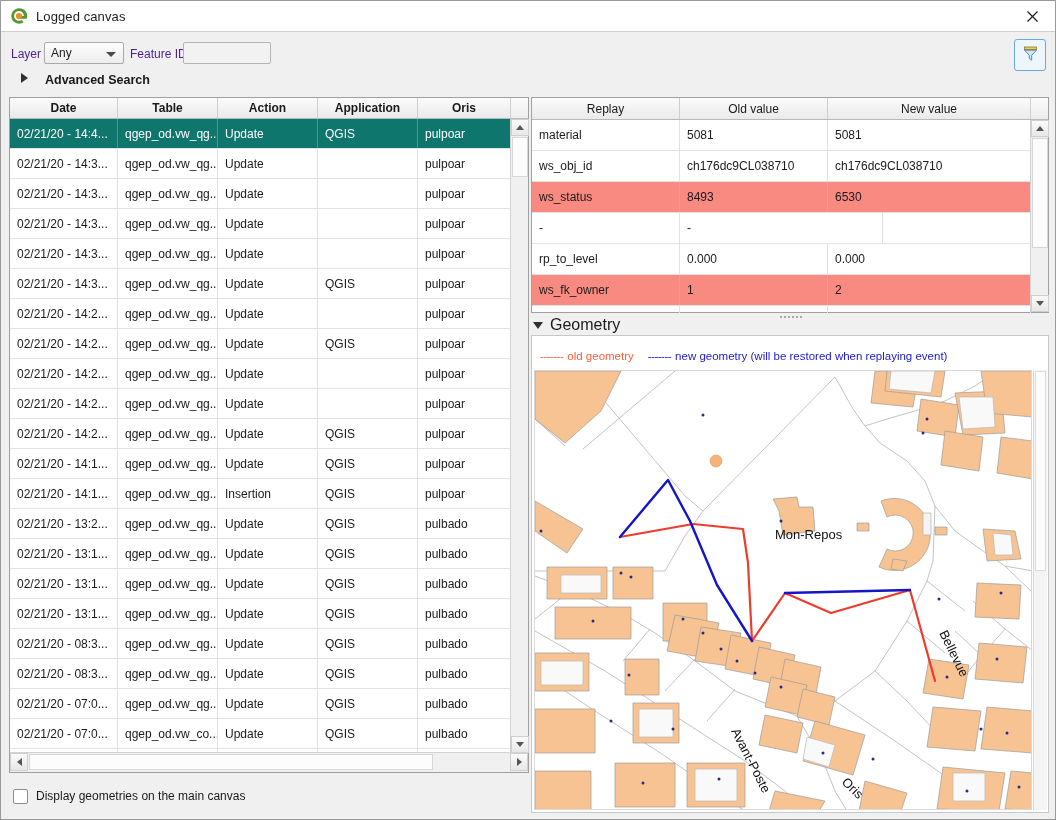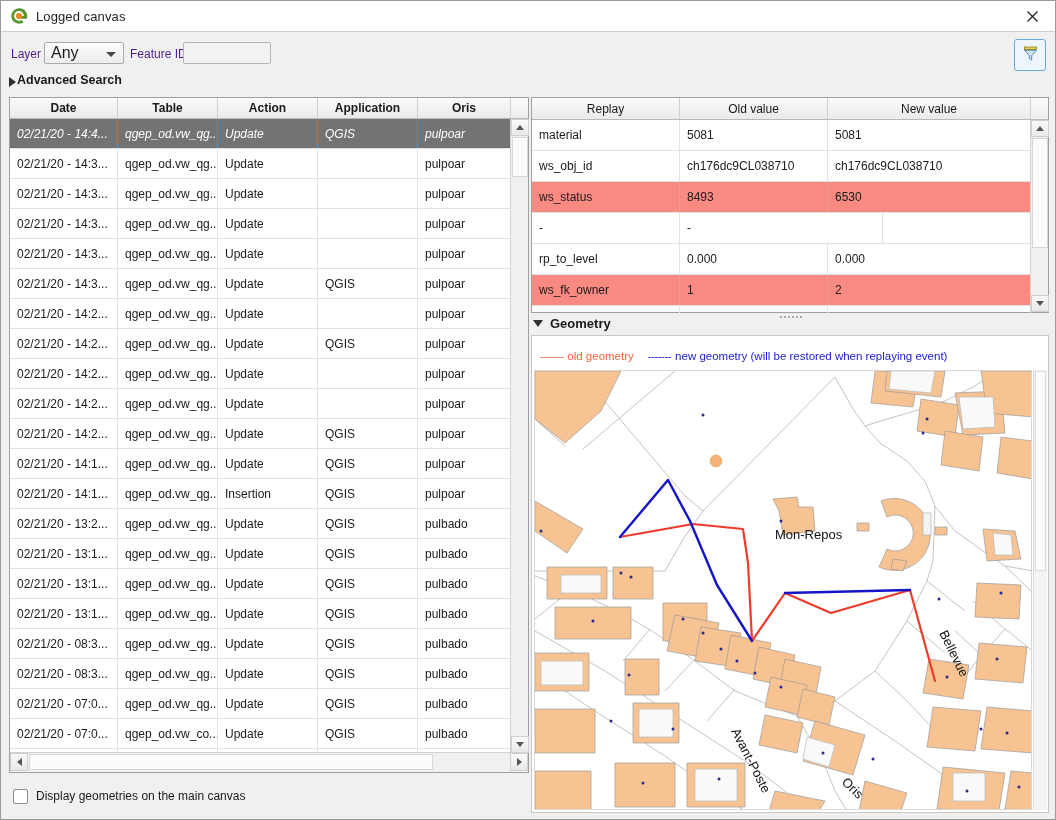--- a/index.html
+++ b/index.html
@@ -41,21 +41,21 @@
   }
   #close-btn svg { display:block; }
   .lbl { font-size: 12px; color: #4c1d95; }
   #layer-label { position:absolute; left: 10px; top: 46px; }
   #layer-combo {
     position: absolute; left: 43px; top: 41px; width: 80px; height: 22px;
     background: linear-gradient(#fdfdfd,#ededed);
     border: 1px solid #a9a9a9; border-radius: 2px;
     display:flex; align-items:center;
   }
-  #layer-combo .combo-text { padding-left: 6px; font-size: 16px; }
+  #layer-combo .combo-text { padding-left: 6px; font-size: 12px; }
   #layer-combo .combo-arrow {
     position:absolute; right: 7px; top: 9px;
     width: 0; height: 0;
     border-left: 5px solid transparent;
     border-right: 5px solid transparent;
     border-top: 5px solid #4a4a4a;
   }
   #featureid-label { position:absolute; left: 129px; top: 46px; }
   #featureid-input {
     position: absolute; left: 182px; top: 41px; width: 88px; height: 22px;
@@ -66,22 +66,22 @@
   }
   #filter-button {
     position: absolute; left: 1013px; top: 38px; width: 32px; height: 32px;
     border: 1px solid #6aa9e0; border-radius: 3px;
     background: #eef6fd;
     display:flex; align-items:center; justify-content:center;
   }
 
   
   #advanced-search {
-    position: absolute; left: 8px; top: 72px;
-    display: flex; align-items: flex-end; gap: 1px;
+    position: absolute; left: 20px; top: 72px;
+    display: flex; align-items: flex-start; gap: 17px;
   }
   #advanced-search .tri {
     width: 0; height: 0;
     border-top: 5px solid transparent;
     border-bottom: 5px solid transparent;
     border-left: 7px solid #303030;
   }
   #advanced-search .as-text { font-weight: bold; font-size: 12.5px; }
 
   
@@ -100,21 +100,21 @@
     font-weight: bold; font-size: 12px;
     border-right: 1px solid #cfcfcf;
     background: linear-gradient(#fbfbfb,#eaeaea);
     height: 100%;
   }
   #events-body {
     position: absolute; left: 0; top: 21px; width: 501px;
     height: 634px; overflow: hidden;
   }
   .erow { display:flex; height: 30px; border-bottom: 1px solid #e2e2e2; }
-  .erow.sel { background: #737373; color:#fff;font-style:italic; }
+  .erow.sel { background: #0f766e; color:#fff; }
   .erow .cell {
     display:flex; align-items:center;
     padding-left: 7px;
     border-right: 1px solid #e2e2e2;
     font-size: 12px;
     overflow:hidden; white-space:nowrap;
     height: 100%;
   }
   .erow.sel .cell { border-right-color: #3a90da; }
 
@@ -199,21 +199,21 @@
   #splitter-dots i { width:2px;height:2px;background:#a8a8a8;display:block; }
 
   
   #geom-header {
     position:absolute; left: 532px; top: 315px;
     display:flex; align-items:center; gap: 7px;
   }
   #geom-header .tri-down {
     width:0;height:0;border-left:5px solid transparent;border-right:5px solid transparent;border-top:7px solid #303030;
   }
-  #geom-header .gh-text { font-weight: bold; font-size: 13px; }
+  #geom-header .gh-text { font-weight: normal; font-size: 16px; }
   #geom-box {
     position:absolute; left: 530px; top: 334px; width: 518px; height: 478px;
     background: #fff; border: 1px solid #c8c8c8;
   }
   #geom-legend {
     position:absolute; left: 8px; top: 14px;
     display:flex; align-items:center; font-size: 11.5px;
   }
   .dash-old { color:#f4613c; letter-spacing:-0.5px; margin-right:4px; font-size: 11.5px;}
   .txt-old { color:#f4613c; margin-right: 14px; }

